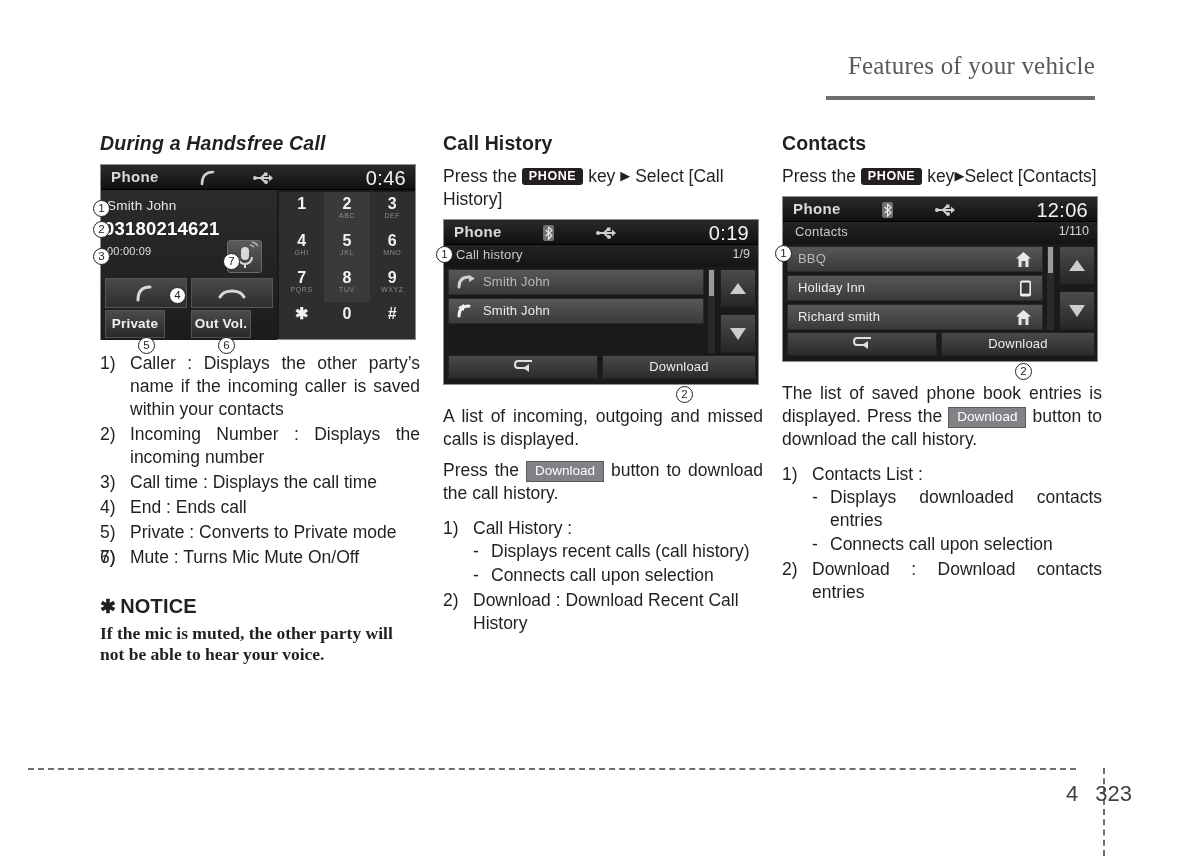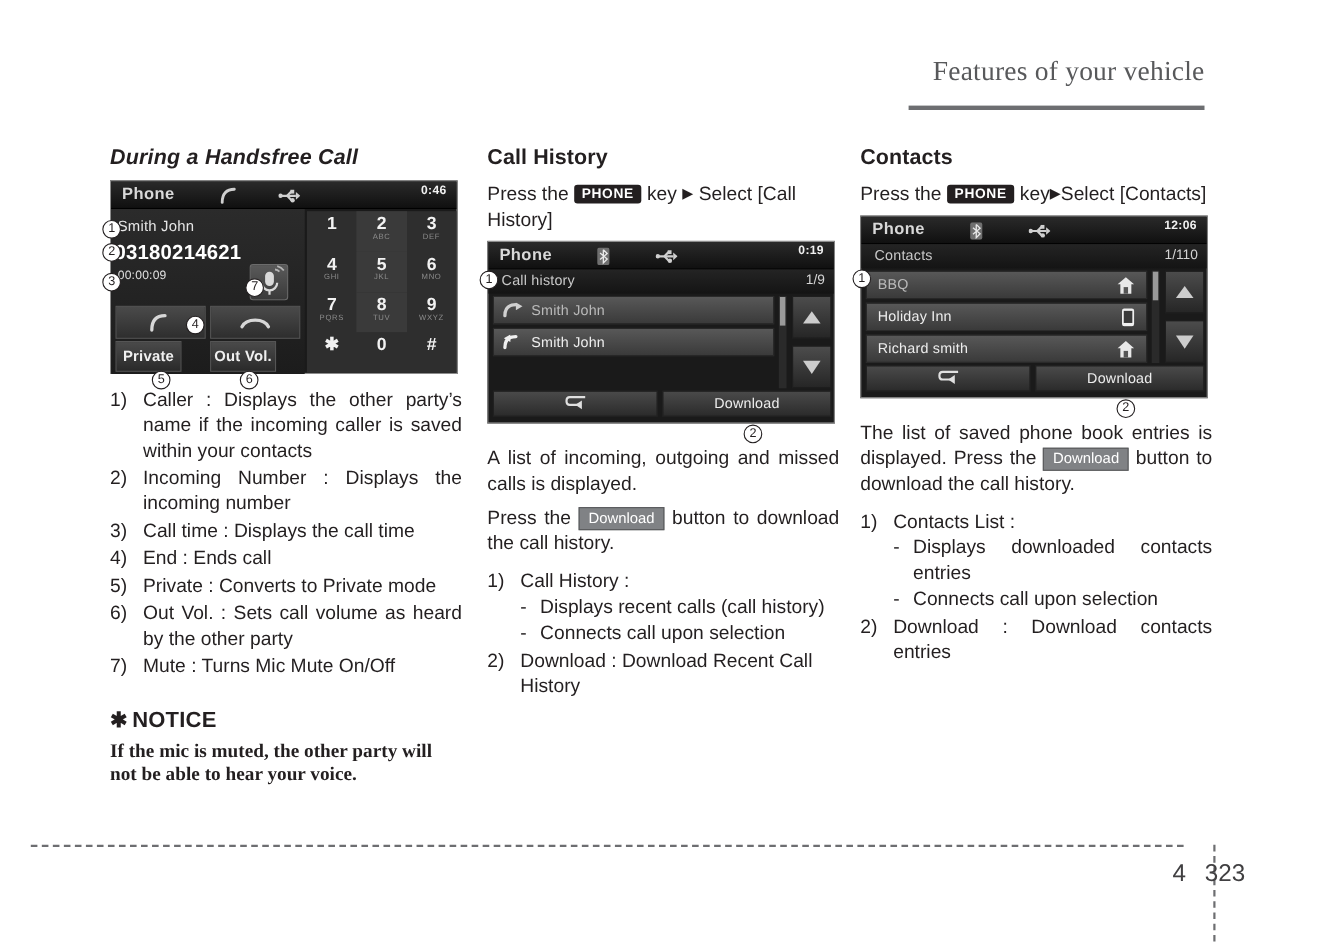--- a/index.html
+++ b/index.html
@@ -109,21 +109,21 @@
     border-bottom: 1px solid #000;
   }
   .sb-title {
     position: absolute; left: 10px; top: 3px;
     color: #d9d9d9; font-size: 15px; font-weight: bold; letter-spacing: .4px;
   }
   .sb-icon1 { position: absolute; left: 98px; top: 5px; }
   .sb-icon2 { position: absolute; left: 152px; top: 6px; }
   .sb-clock {
     position: absolute; right: 9px; top: 2px;
-    color: #f2f2f2; font-size: 11px; font-weight: bold; letter-spacing: .3px;
+    color: #f2f2f2; font-size: 20px; font-weight: normal; letter-spacing: .3px;
   }
 
   
   .call-left {
     position: absolute; left: 0; top: 25px; width: 176px; height: 150px;
     background: linear-gradient(#2b2b2b, #1c1c1c);
   }
   .caller-name {
     position: absolute; left: 6px; top: 8px;
     color: #e6e6e6; font-size: 13.5px; letter-spacing: .2px;
@@ -408,21 +408,21 @@
     <div class="callout" style="left:117px; top:172px;">6</div>
     <div class="callout" style="left:122px; top:88px;">7</div>
   </div>
 
   <ol class="numlist">
     <li class="just"><span class="mk">1)</span><span>Caller : Displays the other party’s name if the incoming caller is saved within your contacts</span></li>
     <li class="just"><span class="mk">2)</span><span>Incoming Number : Displays the incoming number</span></li>
     <li><span class="mk">3)</span><span>Call time : Displays the call time</span></li>
     <li><span class="mk">4)</span><span>End : Ends call</span></li>
     <li><span class="mk">5)</span><span>Private : Converts to Private mode</span></li>
-    <li class="just"><span class="mk">6)</span><span>Out Vol. : Sets call volume as heard by the other party</span></li>
+    <li class="just"><span class="mk">6)</span></li>
     <li><span class="mk">7)</span><span>Mute : Turns Mic Mute On/Off</span></li>
   </ol>
 
   <div id="notice-block">
     <div id="notice-head">
       <span class="star">✱</span><span>NOTICE</span>
     </div>
     <div id="notice-text">If the mic is muted, the other party will not be able to hear your voice.</div>
   </div>
 </div>

